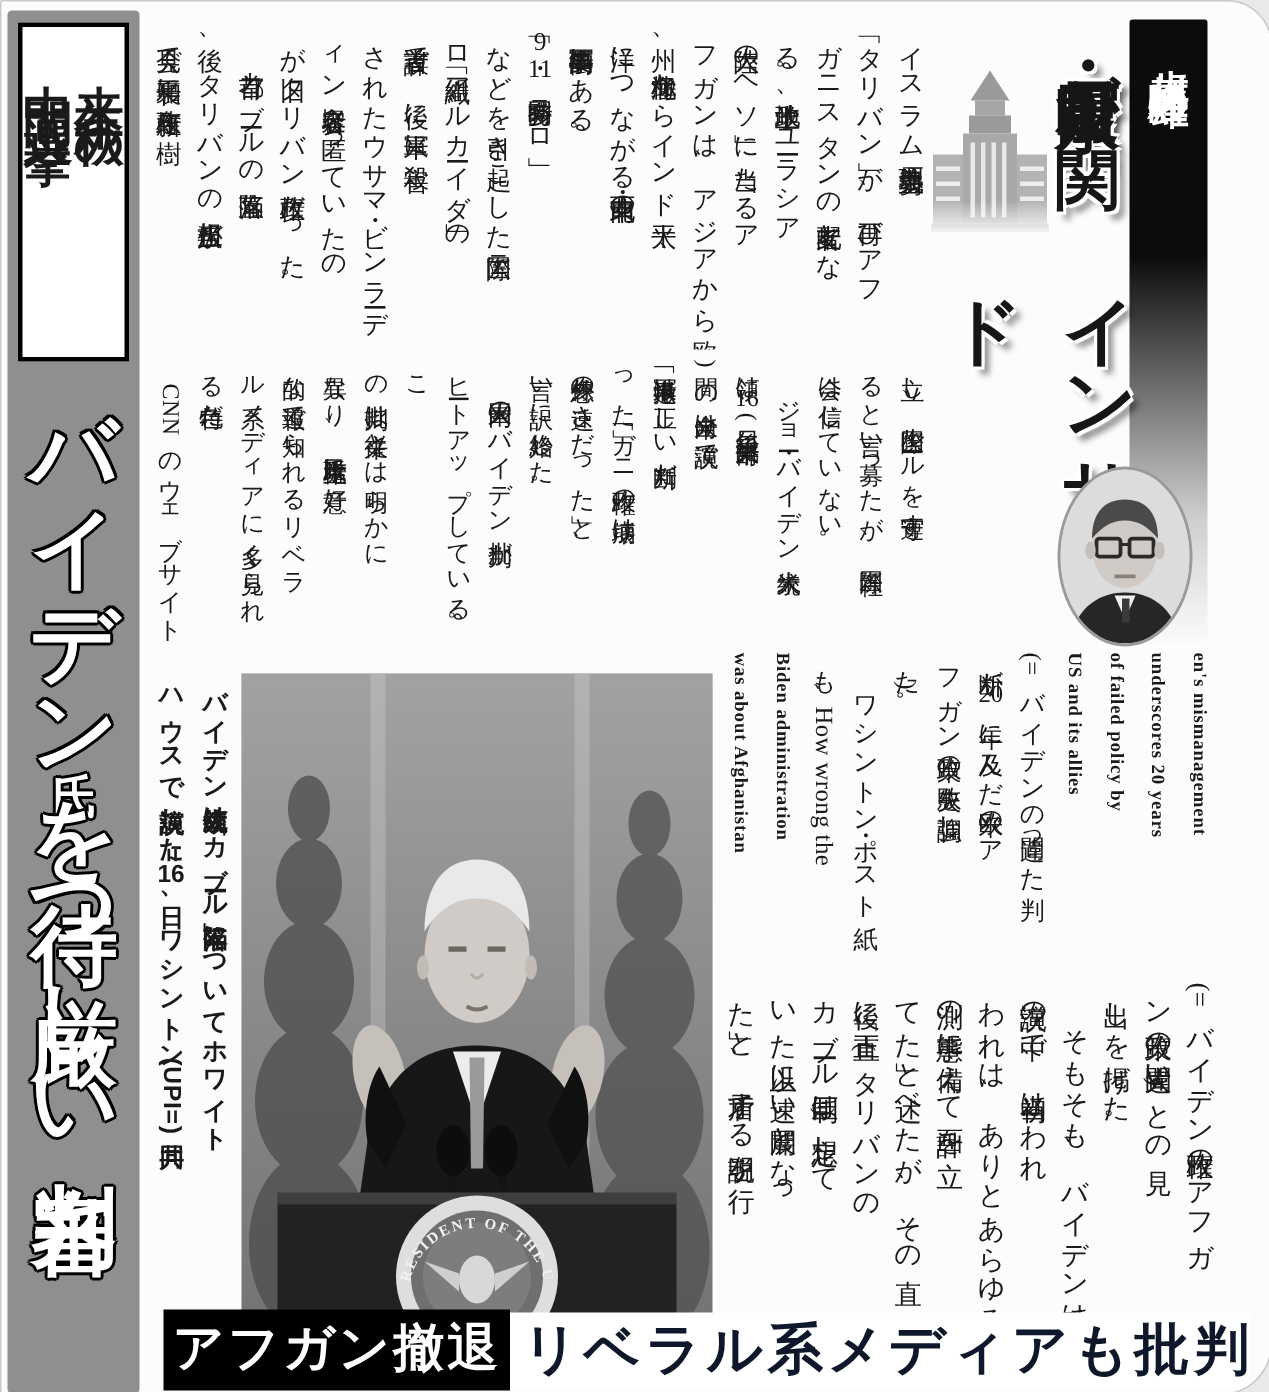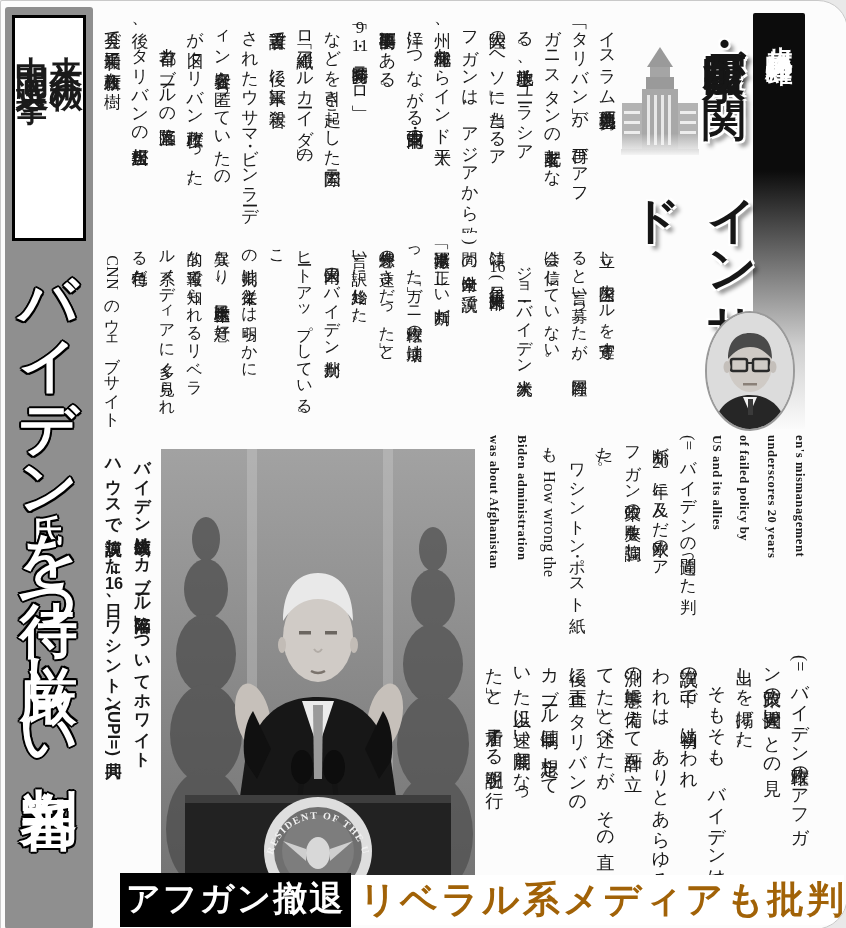--- a/index.html
+++ b/index.html
@@ -65,26 +65,26 @@
   .tcy{text-combine-upright:all;}
   
   .photo-caption{
     left:94px;top:448px;width:62px;height:446px;
     font-family:"Liberation Sans",sans-serif;font-weight:600;
     font-size:16.5px;line-height:29px;letter-spacing:.4px;
   }
   .biden-photo{position:absolute;left:160px;top:448px;width:314px;height:440px;background:#8d8d8d;overflow:hidden;}
   
   .bottom-banner{
-    position:absolute;left:119px;top:874px;width:724px;height:50px;
+    position:absolute;left:108px;top:874px;width:724px;height:50px;
     display:flex;align-items:center;font-family:"Liberation Sans",sans-serif;font-weight:900;
     background:#fff;
   }
   .banner-black{background:#000;color:#fff;font-size:34px;padding:3px 6px 5px 6px;letter-spacing:2px;white-space:nowrap;}
-  .banner-rest{color:#a16207;font-size:37px;letter-spacing:3px;margin-left:8px;white-space:nowrap;}
+  .banner-rest{color:#0f172a;font-size:37px;letter-spacing:3px;margin-left:8px;white-space:nowrap;}
 </style>
 </head>
 <body>
 
 <div class="page">
 
   <div class="left-bar">
     <div class="kicker-box">
         <div class="vcol">来年秋の</div>
         <div class="vcol">中間選挙</div>

